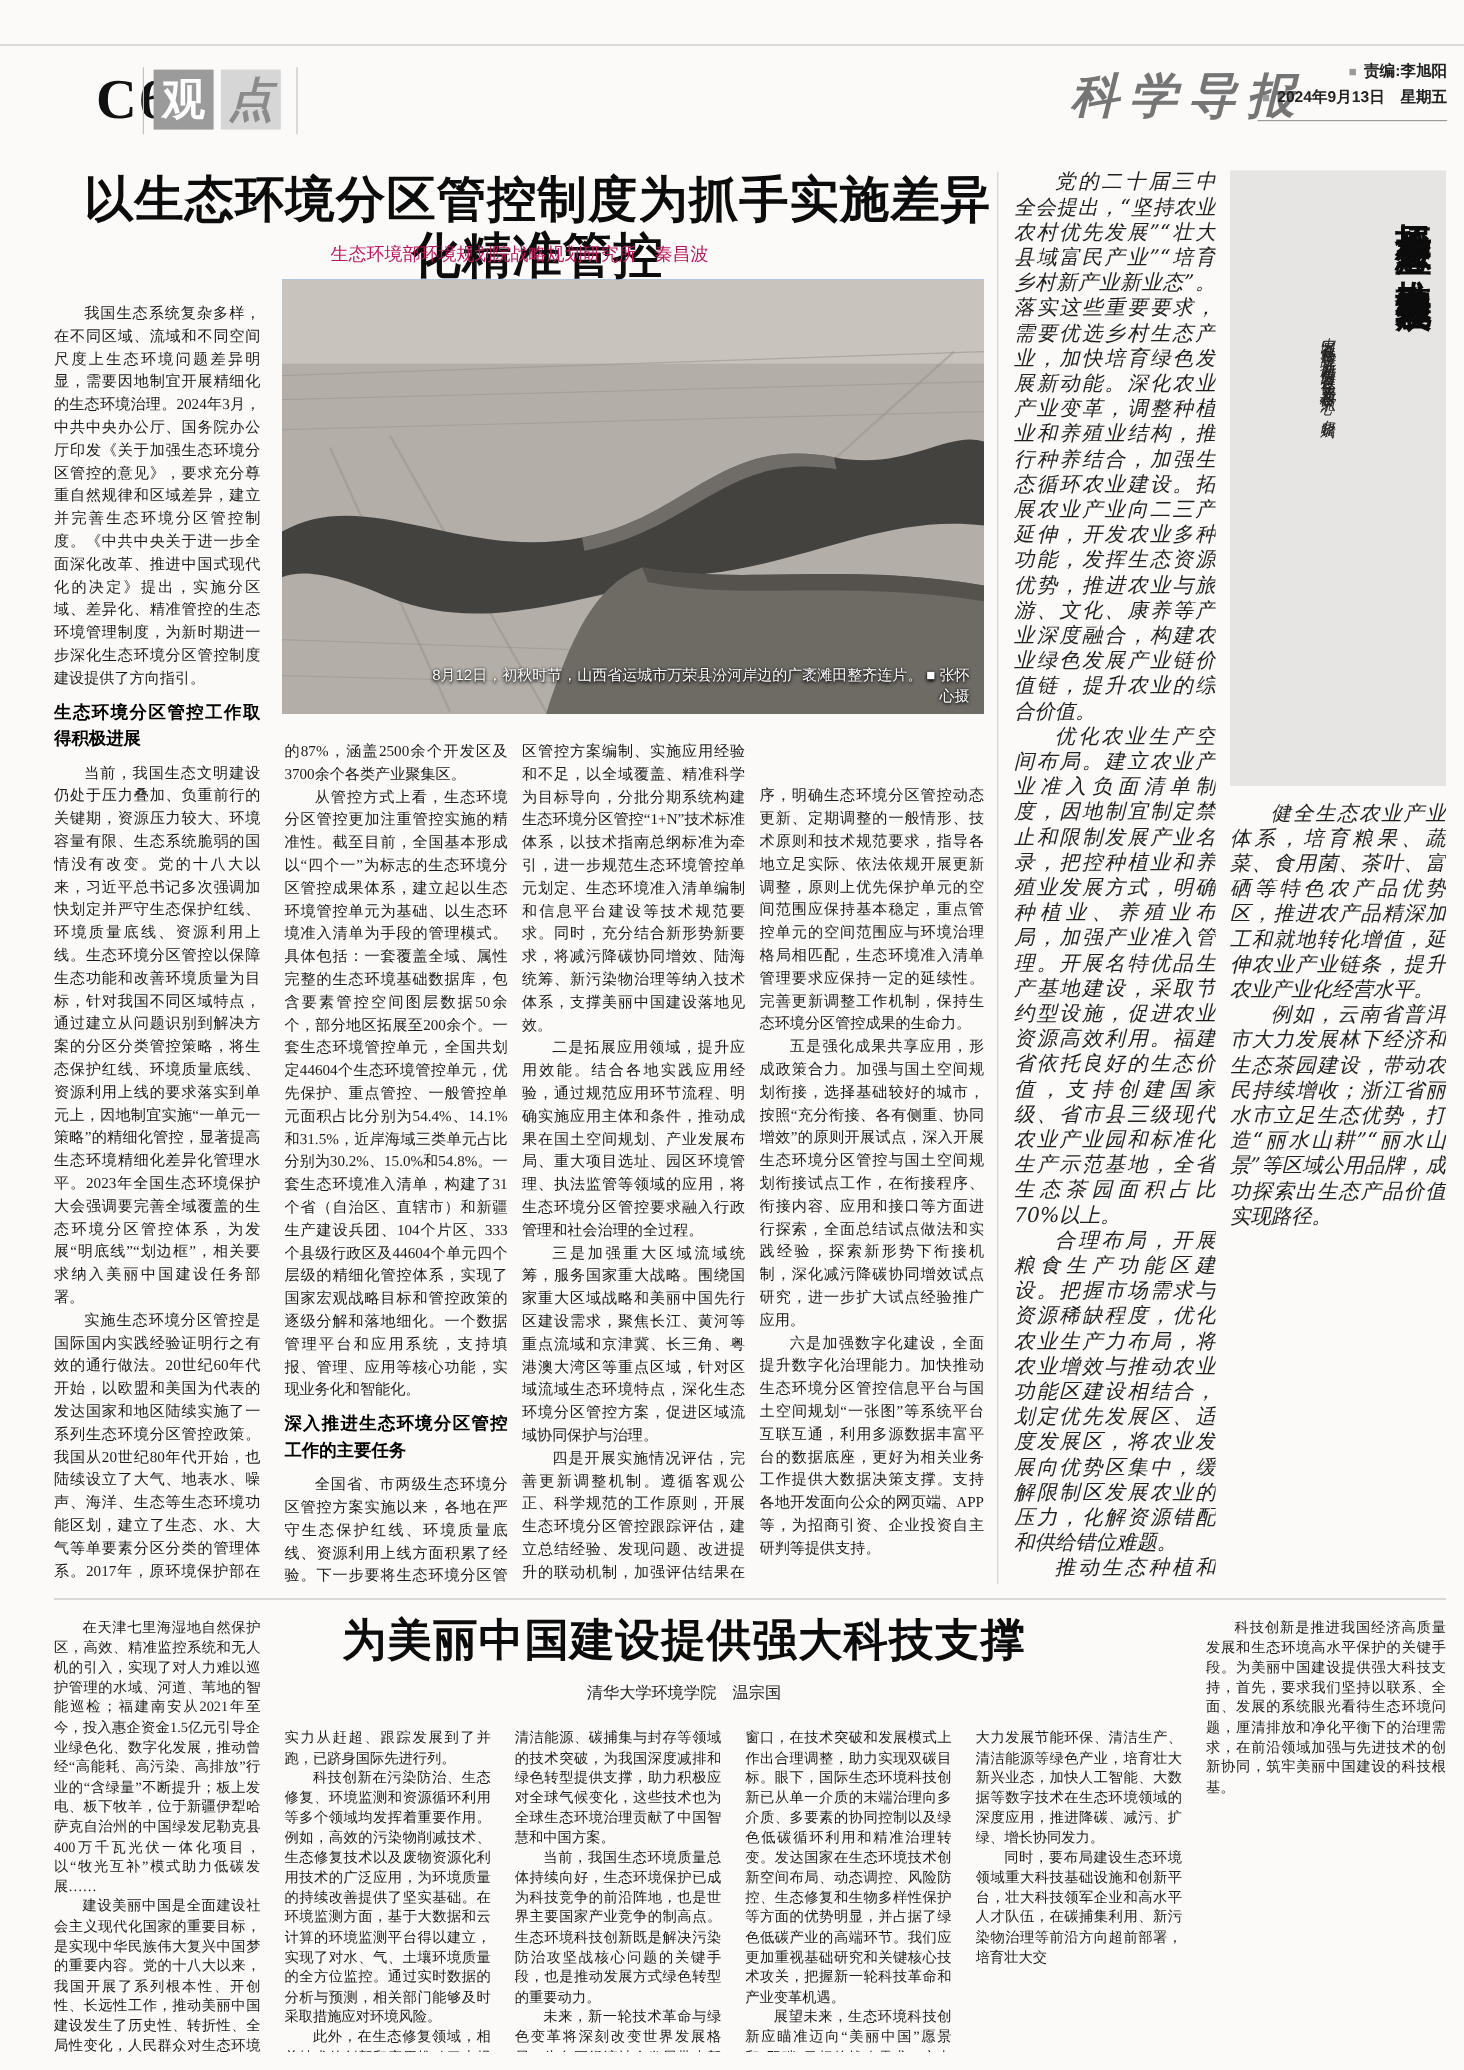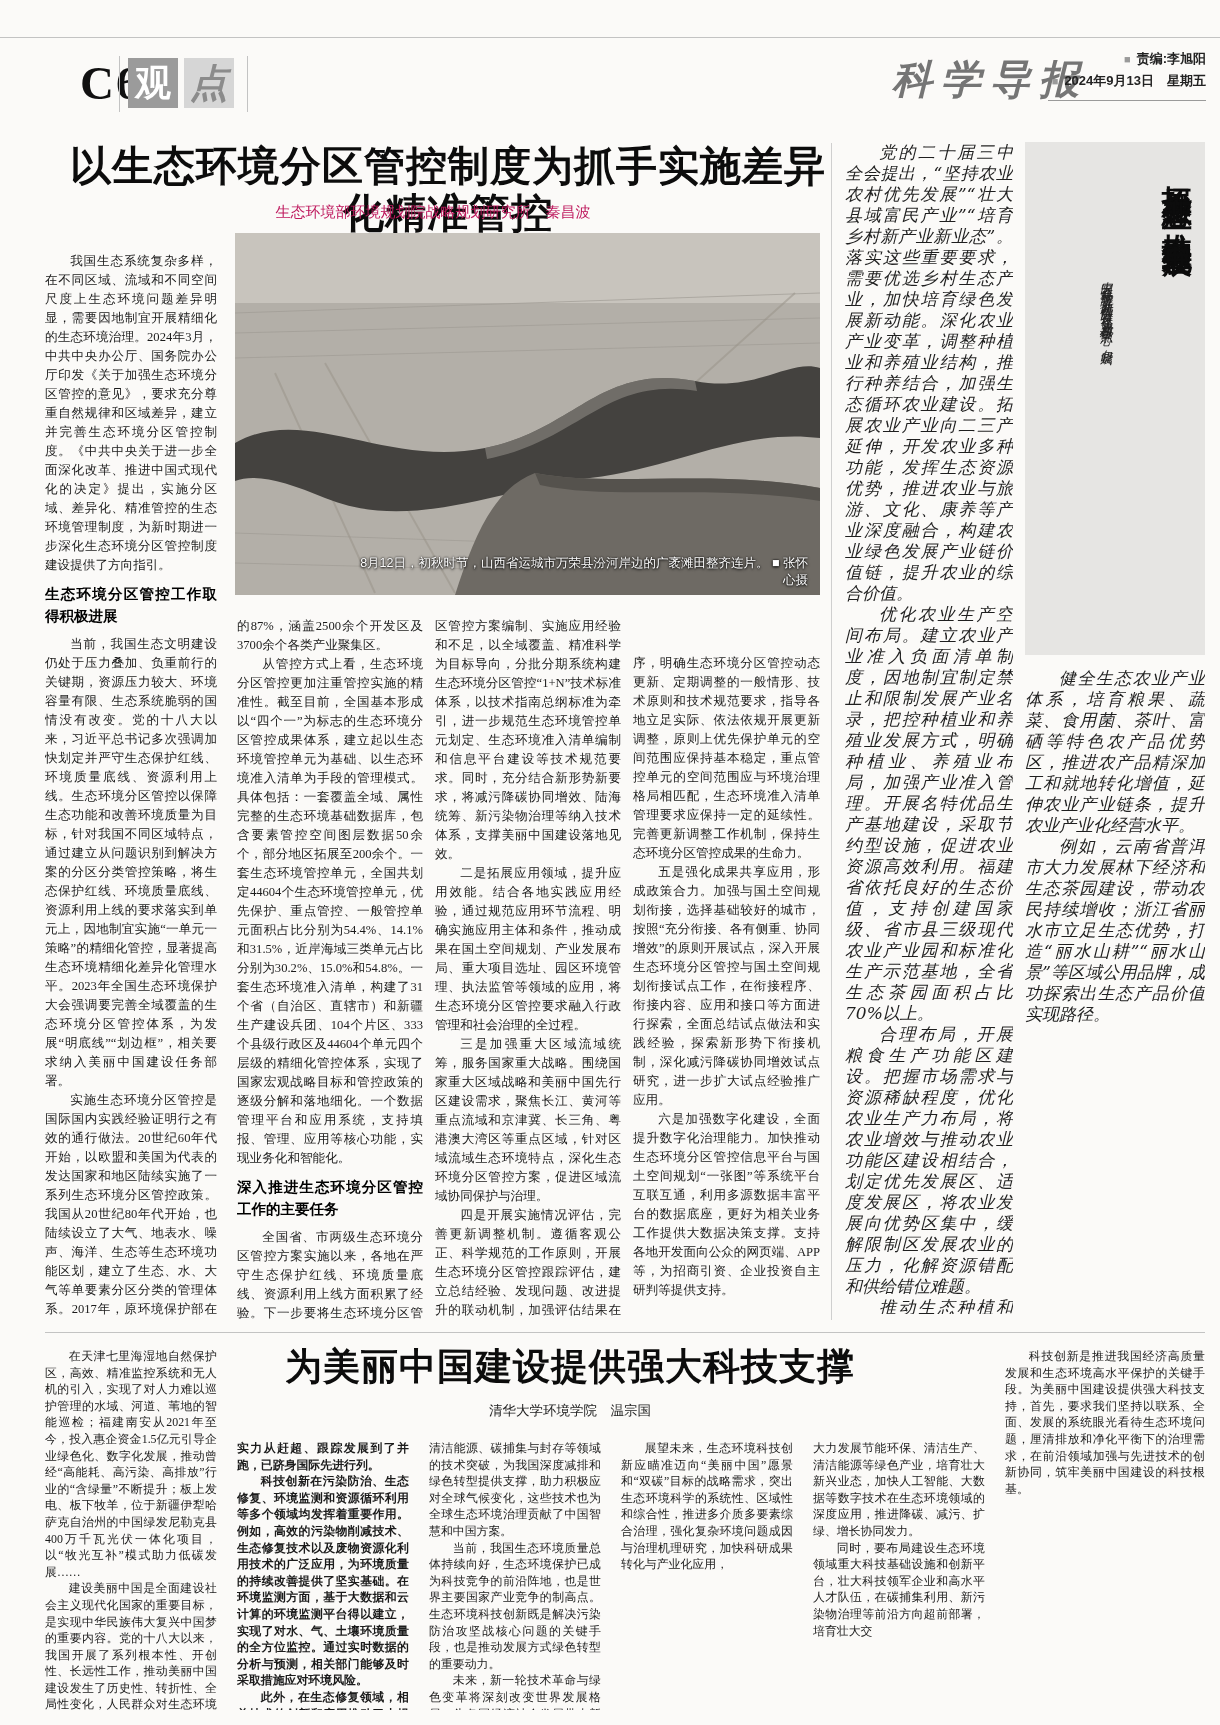--- a/index.html
+++ b/index.html
@@ -139,31 +139,32 @@
 
 <div class="hairline" style="left:45px;top:1332px;width:1160px;height:1px;"></div>
 
 <div class="abs bottom-headline" style="left:225px;top:1347px;width:690px;">为美丽中国建设提供强大科技支撑</div>
 <div class="abs bottom-byline" style="left:225px;top:1402px;width:690px;">清华大学环境学院　温宗国</div>
 
 <div class="col small" style="left:45px;top:1348px;width:172px;height:362px;">
     <p>在天津七里海湿地自然保护区，高效、精准监控系统和无人机的引入，实现了对人力难以巡护管理的水域、河道、苇地的智能巡检；福建南安从2021年至今，投入惠企资金1.5亿元引导企业绿色化、数字化发展，推动曾经“高能耗、高污染、高排放”行业的“含绿量”不断提升；板上发电、板下牧羊，位于新疆伊犁哈萨克自治州的中国绿发尼勒克县400万千瓦光伏一体化项目，以“牧光互补”模式助力低碳发展……</p>
     <p>建设美丽中国是全面建设社会主义现代化国家的重要目标，是实现中华民族伟大复兴中国梦的重要内容。党的十八大以来，我国开展了系列根本性、开创性、长远性工作，推动美丽中国建设发生了历史性、转折性、全局性变化，人民群众对生态环境的获得感、幸福感和安全感不断增强。</p>
   </div>
-<div class="col small" style="left:237px;top:1440px;width:172px;height:270px;font-weight:bold;">
+<div class="col small" style="left:237px;top:1440px;width:172px;height:270px;">
     <p class="cont">实力从赶超、跟踪发展到了并跑，已跻身国际先进行列。</p>
     <p>科技创新在污染防治、生态修复、环境监测和资源循环利用等多个领域均发挥着重要作用。例如，高效的污染物削减技术、生态修复技术以及废物资源化利用技术的广泛应用，为环境质量的持续改善提供了坚实基础。在环境监测方面，基于大数据和云计算的环境监测平台得以建立，实现了对水、气、土壤环境质量的全方位监控。通过实时数据的分析与预测，相关部门能够及时采取措施应对环境风险。</p>
     <p>此外，在生态修复领域，相关技术的创新和应用推动了大规模生态工程的实施，多个受损生态系统得到有效恢复和重建，提升了生物多样性的保护水平。在碳减排和气候变化应对方面，</p>
   </div>
 <div class="col small" style="left:429px;top:1440px;width:172px;height:270px;">
     <p class="cont">清洁能源、碳捕集与封存等领域的技术突破，为我国深度减排和绿色转型提供支撑，助力积极应对全球气候变化，这些技术也为全球生态环境治理贡献了中国智慧和中国方案。</p>
     <p>当前，我国生态环境质量总体持续向好，生态环境保护已成为科技竞争的前沿阵地，也是世界主要国家产业竞争的制高点。生态环境科技创新既是解决污染防治攻坚战核心问题的关键手段，也是推动发展方式绿色转型的重要动力。</p>
     <p>未来，新一轮技术革命与绿色变革将深刻改变世界发展格局，为各国经济社会发展带来新的机遇与挑战，需要我们抢抓机遇、乘势而上，为高质量发展打开新的</p>
   </div>
 <div class="col small" style="left:621px;top:1440px;width:172px;height:270px;">
+    <p class="cont">窗口，在技术突破和发展模式上作出合理调整，助力实现双碳目标。眼下，国际生态环境科技创新已从单一介质的末端治理向多介质、多要素的协同控制以及绿色低碳循环利用和精准治理转变。发达国家在生态环境技术创新空间布局、动态调控、风险防控、生态修复和生物多样性保护等方面的优势明显，并占据了绿色低碳产业的高端环节。我们应更加重视基础研究和关键核心技术攻关，把握新一轮科技革命和产业变革机遇。</p>
     <p>展望未来，生态环境科技创新应瞄准迈向“美丽中国”愿景和“双碳”目标的战略需求，突出生态环境科学的系统性、区域性和综合性，推进多介质多要素综合治理，强化复杂环境问题成因与治理机理研究，加快科研成果转化与产业化应用，</p>
   </div>
 <div class="col small" style="left:813px;top:1440px;width:172px;height:270px;">
     <p class="cont">大力发展节能环保、清洁生产、清洁能源等绿色产业，培育壮大新兴业态，加快人工智能、大数据等数字技术在生态环境领域的深度应用，推进降碳、减污、扩绿、增长协同发力。</p>
     <p>同时，要布局建设生态环境领域重大科技基础设施和创新平台，壮大科技领军企业和高水平人才队伍，在碳捕集利用、新污染物治理等前沿方向超前部署，培育壮大交</p>
   </div>
 <div class="col small" style="left:1005px;top:1348px;width:200px;height:362px;">
     <p>科技创新是推进我国经济高质量发展和生态环境高水平保护的关键手段。为美丽中国建设提供强大科技支持，首先，要求我们坚持以联系、全面、发展的系统眼光看待生态环境问题，厘清排放和净化平衡下的治理需求，在前沿领域加强与先进技术的创新协同，筑牢美丽中国建设的科技根基。</p>
   </div>
 

